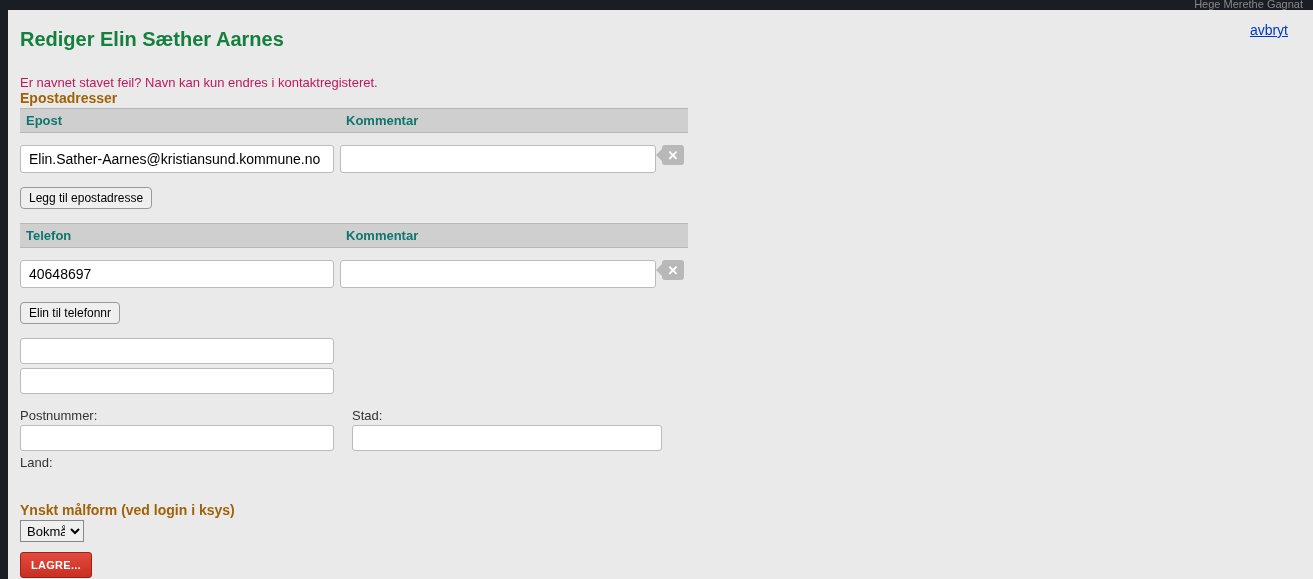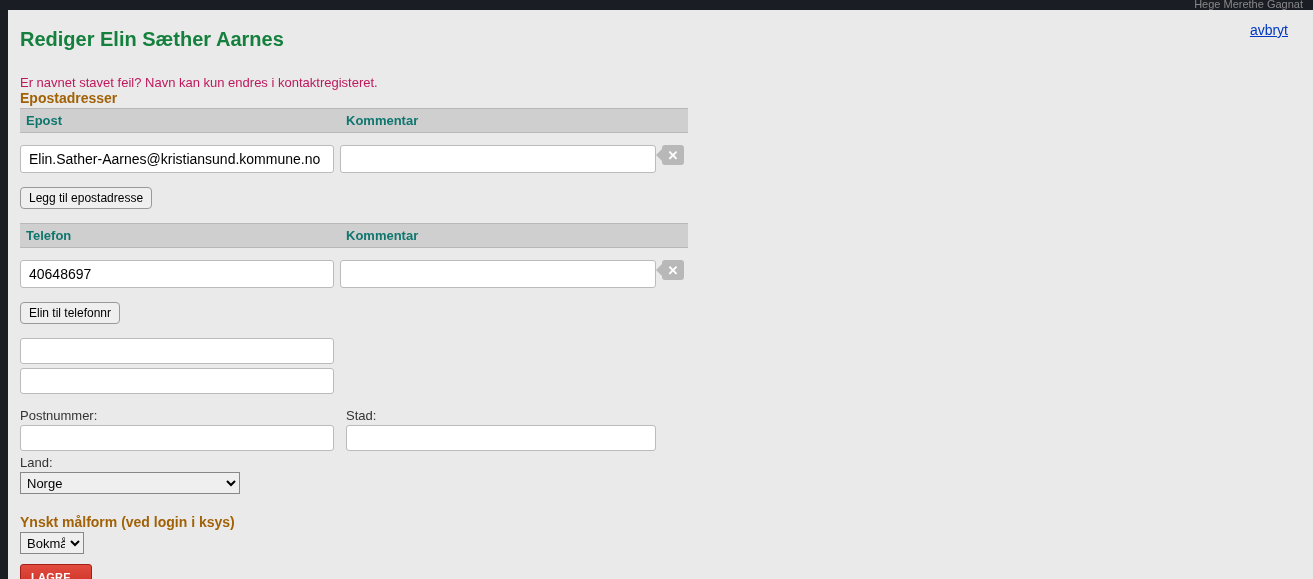--- a/index.html
+++ b/index.html
@@ -118,39 +118,39 @@
   display: inline-block;
   background: #efefef;
   border: 1px solid #999;
   border-radius: 4px;
   padding: 3px 8px;
   font-size: 12px;
   cursor: pointer;
   margin-top: 2px;
   margin-bottom: 14px;
 }
-.field-block { margin-bottom: 10px; }
+.field-block { margin-bottom: 22px; }
 .field-label {
   font-size: 13px;
   color: #333;
   margin-bottom: 2px;
   display: block;
 }
 .text-input {
   height: 26px;
   border: 1px solid #bbb;
   border-radius: 3px;
   padding: 0 8px;
   font-size: 14px;
   background: #fff;
   display: block;
   margin-bottom: 4px;
 }
 .addr-line { width: 314px; }
-.two-col { display: flex; gap: 6px; width: 660px; }
+.two-col { display: flex; gap: 12px; width: 660px; }
 .two-col .half { flex: 0 0 auto; }
 .select {
   height: 22px;
   border: 1px solid #888;
   background: #efefef;
   font-size: 13px;
   padding: 0 2px;
 }
 .country-select { width: 220px; }
 .lang-select { width: 64px; }
@@ -226,23 +226,20 @@
       <input type="text" class="text-input" style="width: 314px;" value="">
     </div>
     <div class="half" style="width:320px;">
       <label class="field-label">Stad:</label>
       <input type="text" class="text-input" style="width: 310px;" value="">
     </div>
   </div>
 
   <div class="field-block">
     <label class="field-label">Land:</label>
-    <select class="select country-select">
-      <option>Norge</option>
-    </select>
   </div>
 
   <div class="spacer"></div>
 
   
   <div class="section-title">Ynskt målform (ved login i ksys)</div>
   <select class="select lang-select">
     <option>Bokmål</option>
   </select>
 

